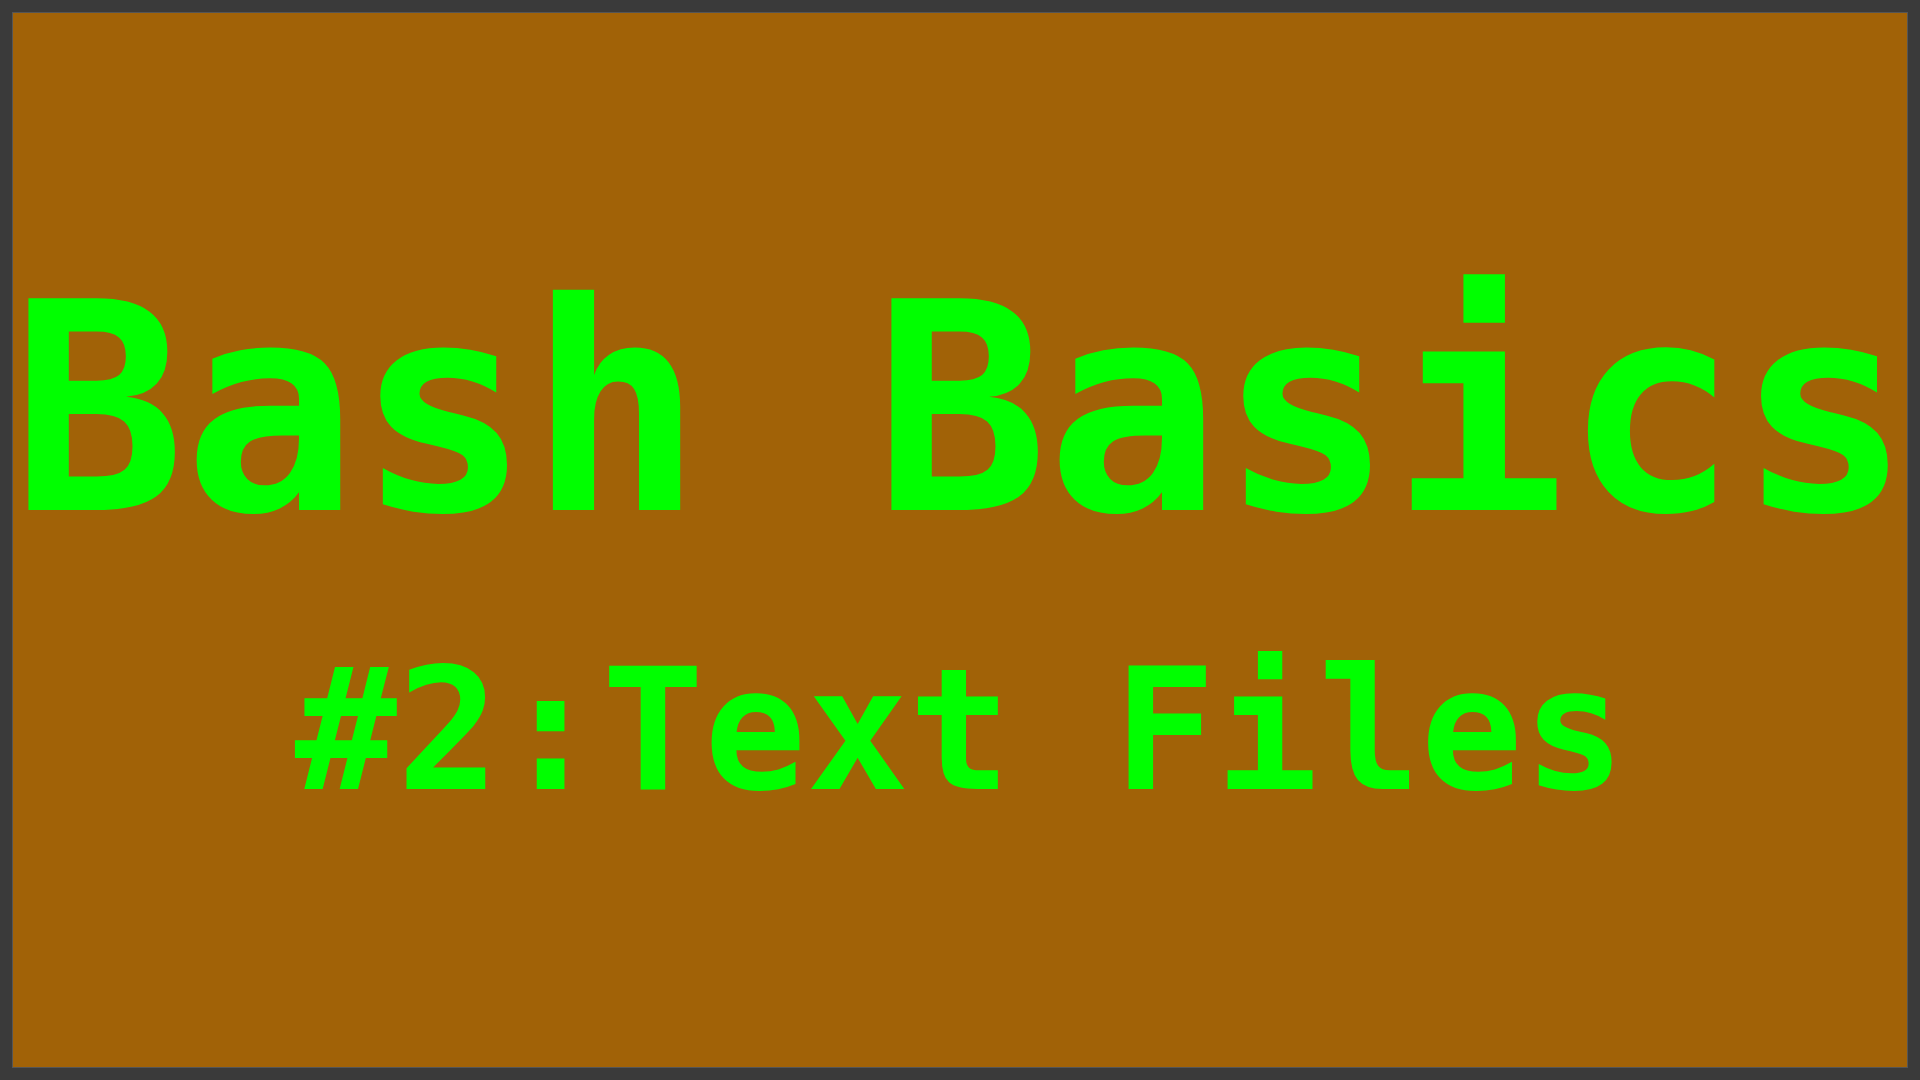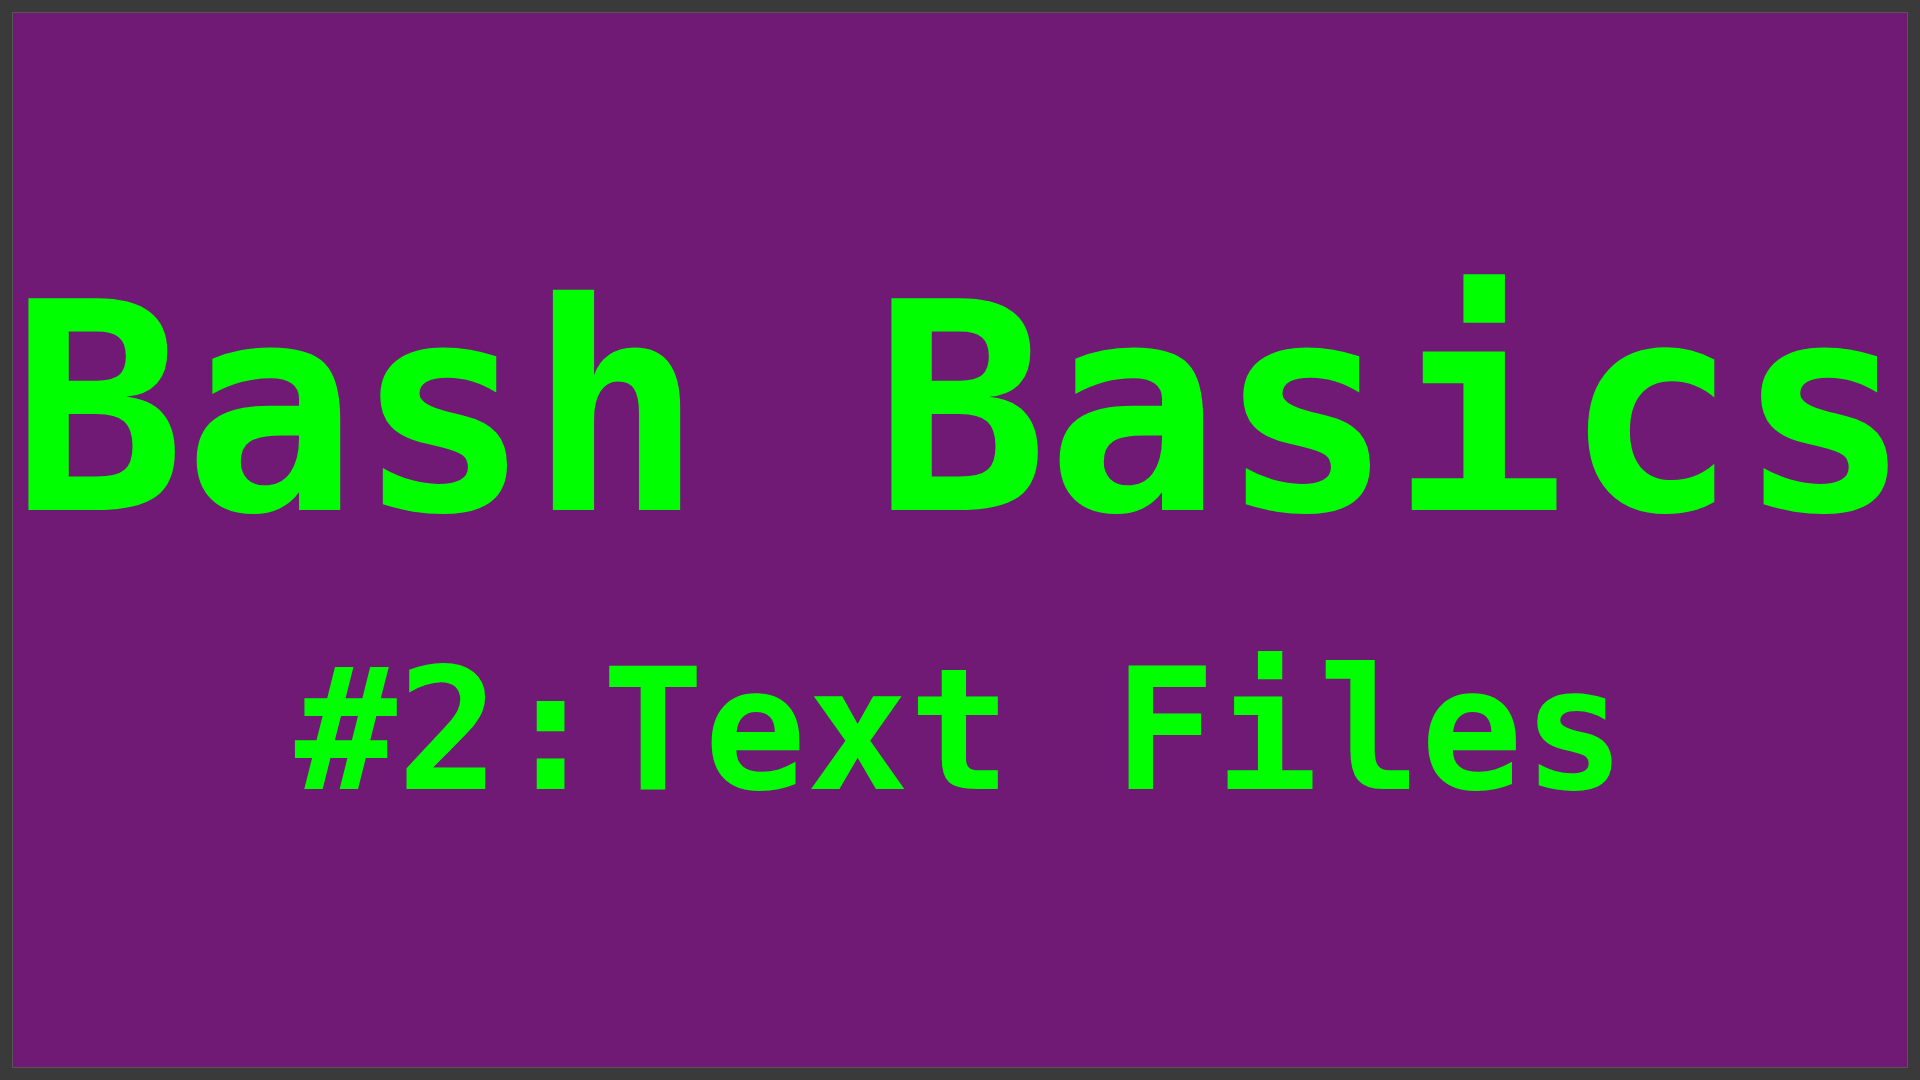--- a/index.html
+++ b/index.html
@@ -12,21 +12,21 @@
       height: 1080px;
       overflow: hidden;
     }
     body {
       background-color: #3a3a3a;
       padding: 12px;
     }
     .frame {
       width: 100%;
       height: 100%;
-      background-color: #701a75;
+      background-color: #a16207;
       border: 1px solid #555;
       display: flex;
       flex-direction: column;
       align-items: center;
       justify-content: center;
       font-family: "DejaVu Sans Mono", "Liberation Mono", "Consolas", "Courier New", monospace;
       color: #00ff00;
       font-weight: bold;
     }
     .title-line {

